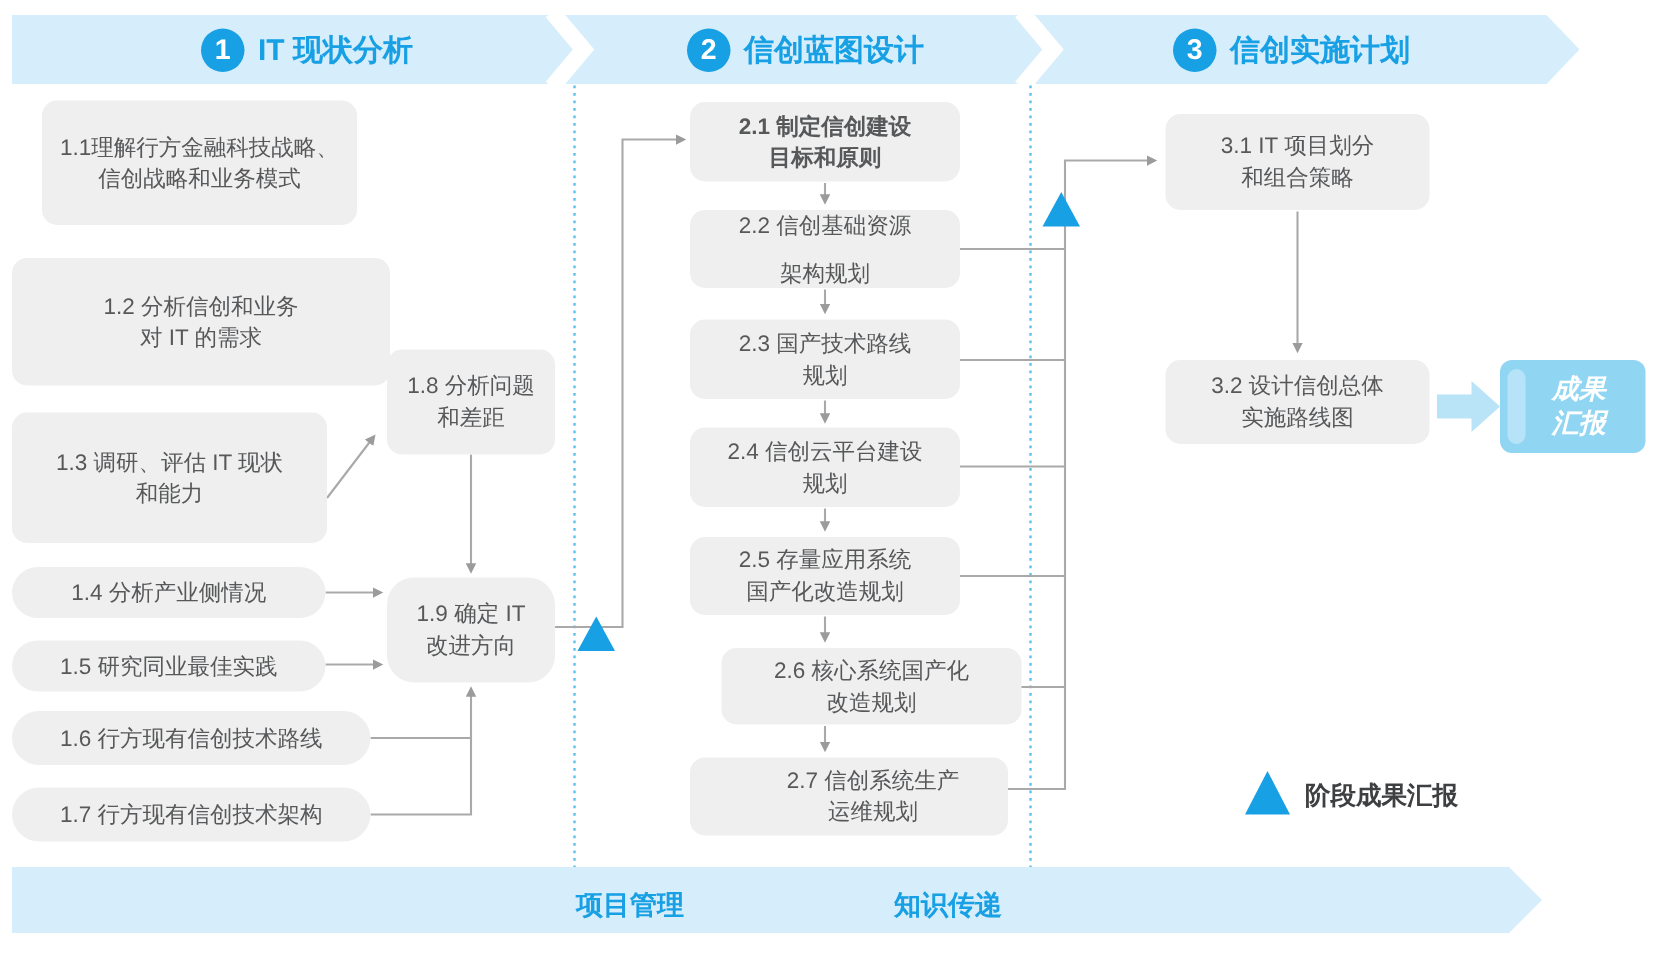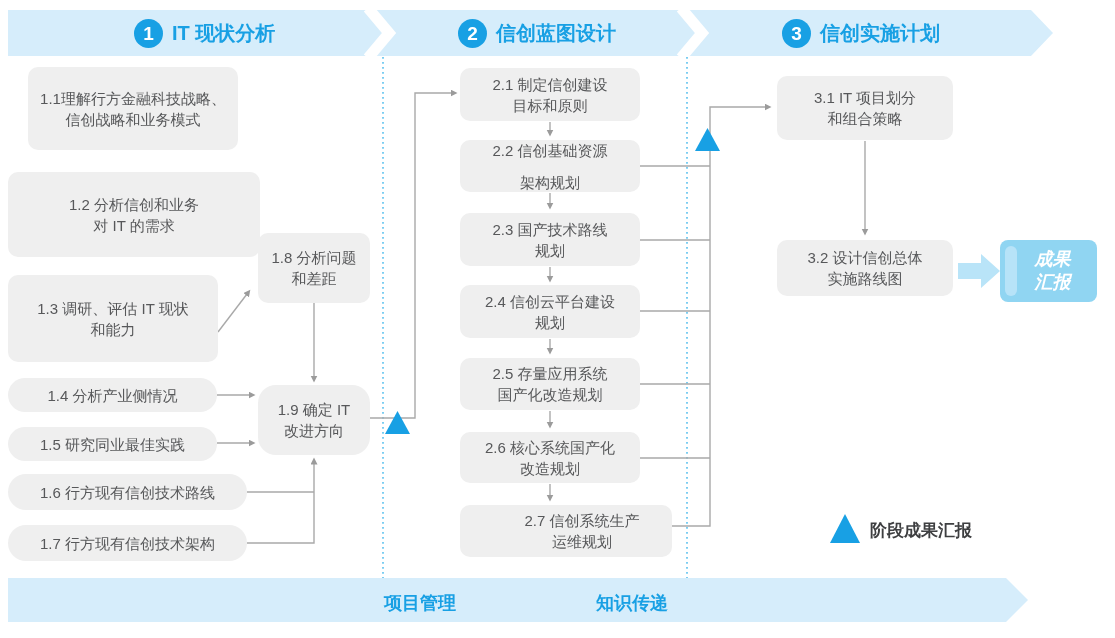--- a/index.html
+++ b/index.html
@@ -32,26 +32,26 @@
 
   .pos-n11{left:8px;top:67px;width:210px;height:83px;margin-left:20px;}
   .pos-n12{left:8px;top:172px;width:252px;height:85px;}
   .pos-n13{left:8px;top:275px;width:210px;height:87px;}
   .pos-n14{left:8px;top:378px;width:209px;height:34px;}
   .pos-n15{left:8px;top:427px;width:209px;height:34px;}
   .pos-n16{left:8px;top:474px;width:239px;height:36px;}
   .pos-n17{left:8px;top:525px;width:239px;height:36px;}
   .pos-n18{left:258px;top:233px;width:112px;height:70px;}
   .pos-n19{left:258px;top:385px;width:112px;height:70px;border-radius:18px;}
-  .pos-n21{left:460px;top:68px;width:180px;height:53px;}
+  .pos-n21{left:460px;top:68px;width:180px;height:53px;font-weight:bold;}
   .pos-n22{left:460px;top:140px;width:180px;height:52px;gap:11px;}
   .pos-n23{left:460px;top:213px;width:180px;height:53px;}
   .pos-n24{left:460px;top:285px;width:180px;height:53px;}
   .pos-n25{left:460px;top:358px;width:180px;height:52px;}
-  .pos-n26{left:460px;top:432px;width:180px;height:51px;}
+  .pos-n26{left:481px;top:432px;width:200px;height:51px;}
   .pos-n27{left:460px;top:505px;width:180px;height:52px;padding-left:32px;}
   .pos-n31{left:777px;top:76px;width:176px;height:64px;}
   .pos-n32{left:777px;top:240px;width:176px;height:56px;}
 
   
   .outcome{position:absolute;left:1000px;top:240px;width:97px;height:62px;background:#90d5f2;
     border-radius:8px;z-index:2;display:flex;flex-direction:column;align-items:center;
     justify-content:center;color:#ffffff;font-weight:bold;font-size:18px;line-height:1.3;
     padding-left:8px;box-sizing:border-box;}
   .outcome::before{content:"";position:absolute;left:5px;top:6px;bottom:6px;width:12px;

